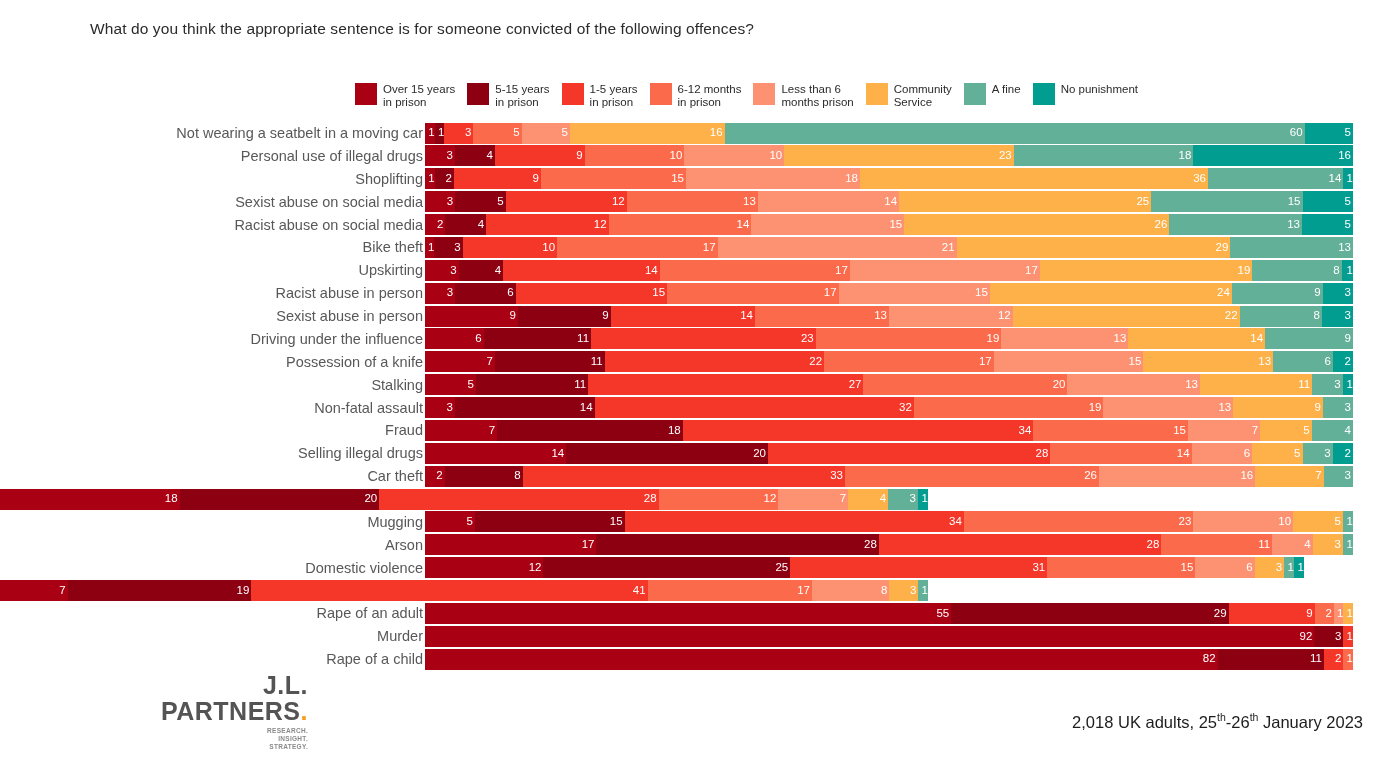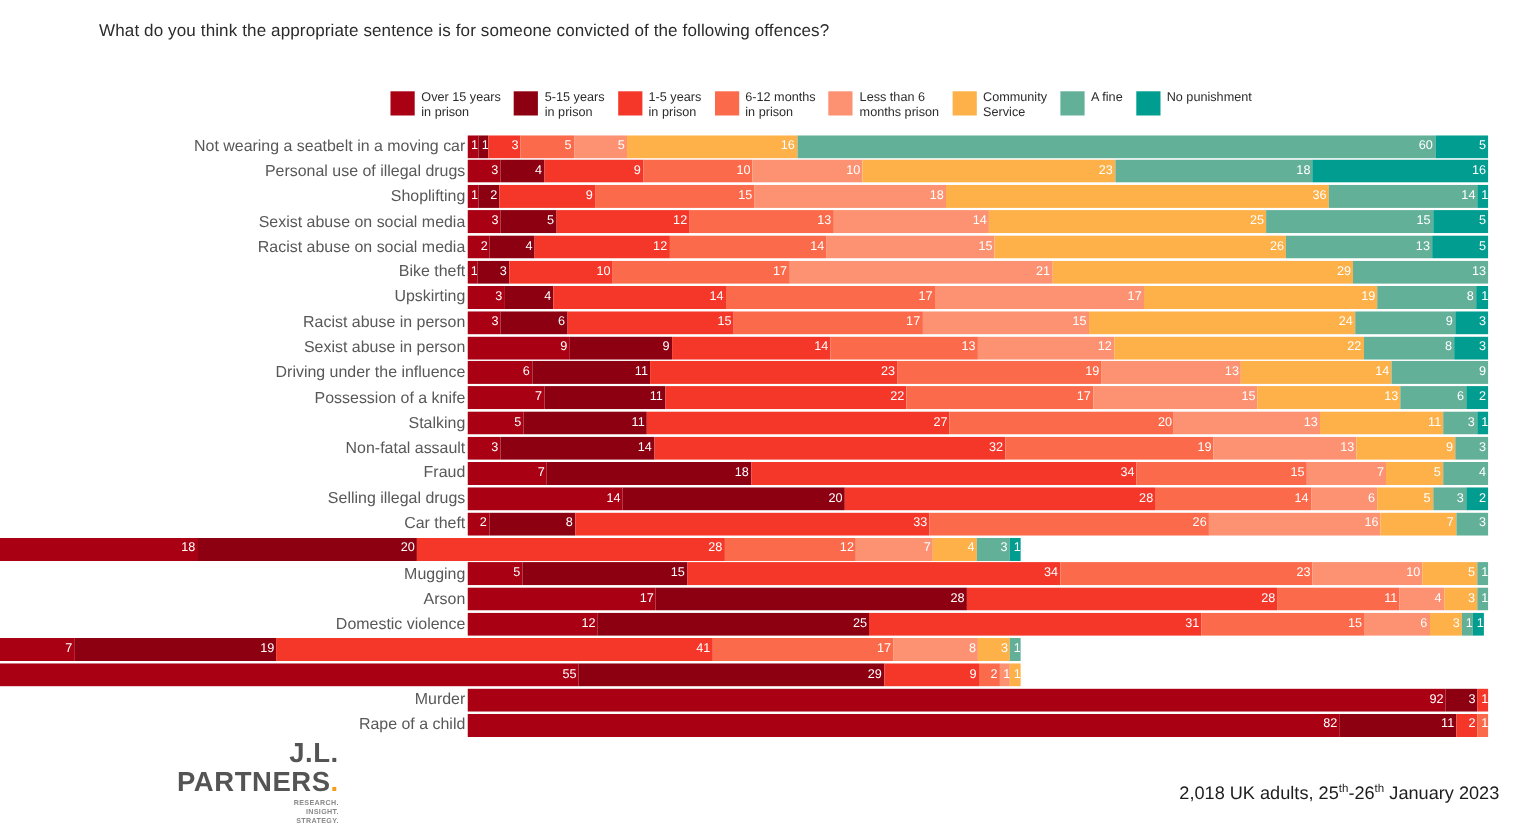--- a/index.html
+++ b/index.html
@@ -733,21 +733,21 @@
     </div>
     <div class="row">
       <div class="row-label">Domestic violence</div>
       <div class="bar">
         <div class="seg" style="background: rgb(169, 0, 19); width: 118.468px;">
           <span class="seg-val">12</span>
         </div>
         <div class="seg" style="background: rgb(140, 0, 17); width: 246.809px;">
           <span class="seg-val">25</span>
         </div>
-        <div class="seg" style="background: rgb(245, 55, 42); width: 302px;">
+        <div class="seg" style="background: rgb(245, 55, 42); width: 257px;">
           <span class="seg-val">31</span>
         </div>
         <div class="seg" style="background: rgb(251, 106, 74); width: 148.085px;">
           <span class="seg-val">15</span>
         </div>
         <div class="seg" style="background: rgb(252, 146, 114); width: 59.234px;">
           <span class="seg-val">6</span>
         </div>
         <div class="seg" style="background: rgb(253, 177, 72); width: 29.617px;">
           <span class="seg-val">3</span>
@@ -780,20 +780,21 @@
         <div class="seg" style="background: rgb(253, 177, 72); width: 29px;">
           <span class="seg-val">3</span>
         </div>
         <div class="seg tiny" style="background: rgb(99, 176, 153); width: 9.66667px;">
           <span class="seg-val">1</span>
         </div>
         <div class="seg tiny" style="background: rgb(1, 157, 145); width: 0px;"></div>
       </div>
     </div>
     <div class="row">
+      <div class="row-label">Rape of an adult</div>
       <div class="bar">
         <div class="seg" style="background: rgb(169, 0, 19); width: 526.186px;">
           <span class="seg-val">55</span>
         </div>
         <div class="seg" style="background: rgb(140, 0, 17); width: 277.443px;">
           <span class="seg-val">29</span>
         </div>
         <div class="seg" style="background: rgb(245, 55, 42); width: 86.1031px;">
           <span class="seg-val">9</span>
         </div>

